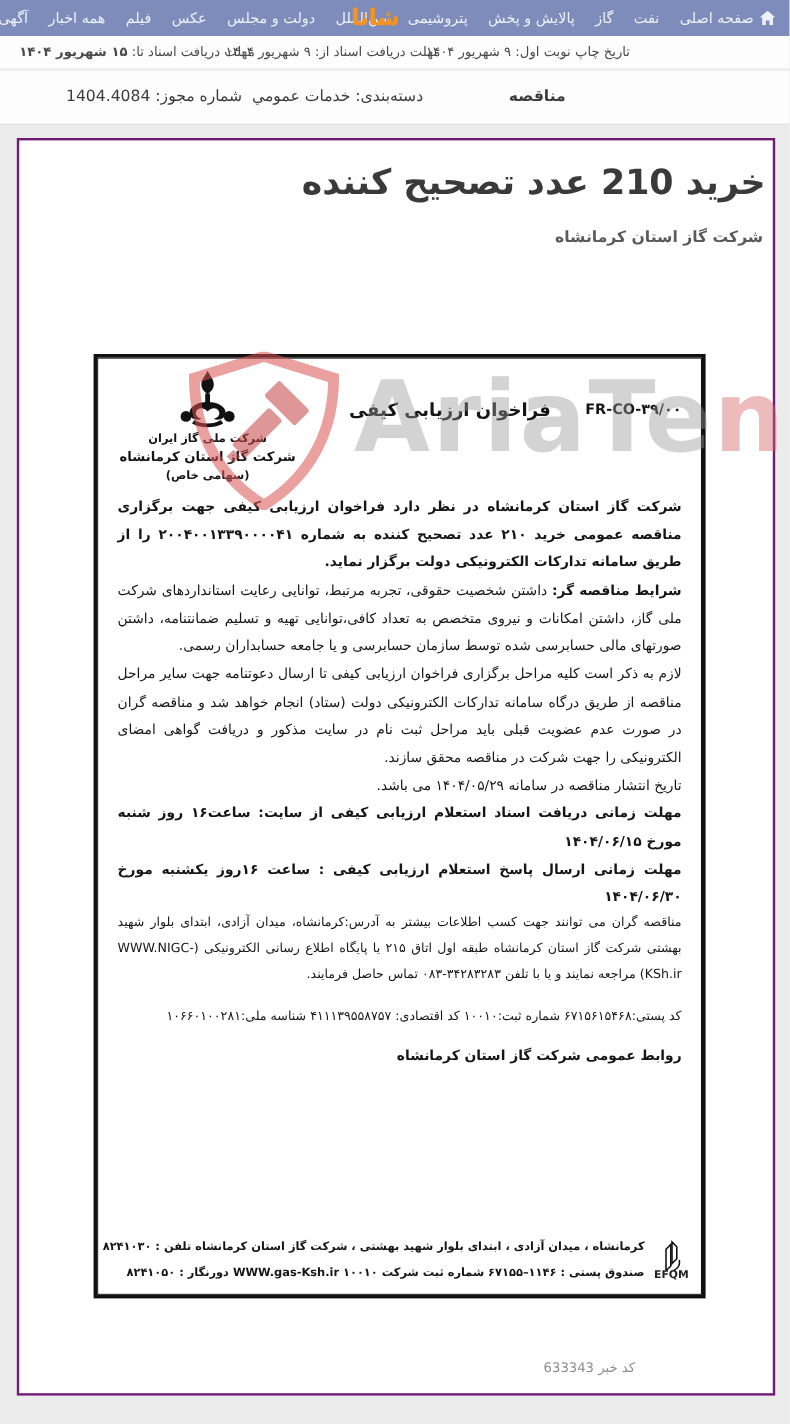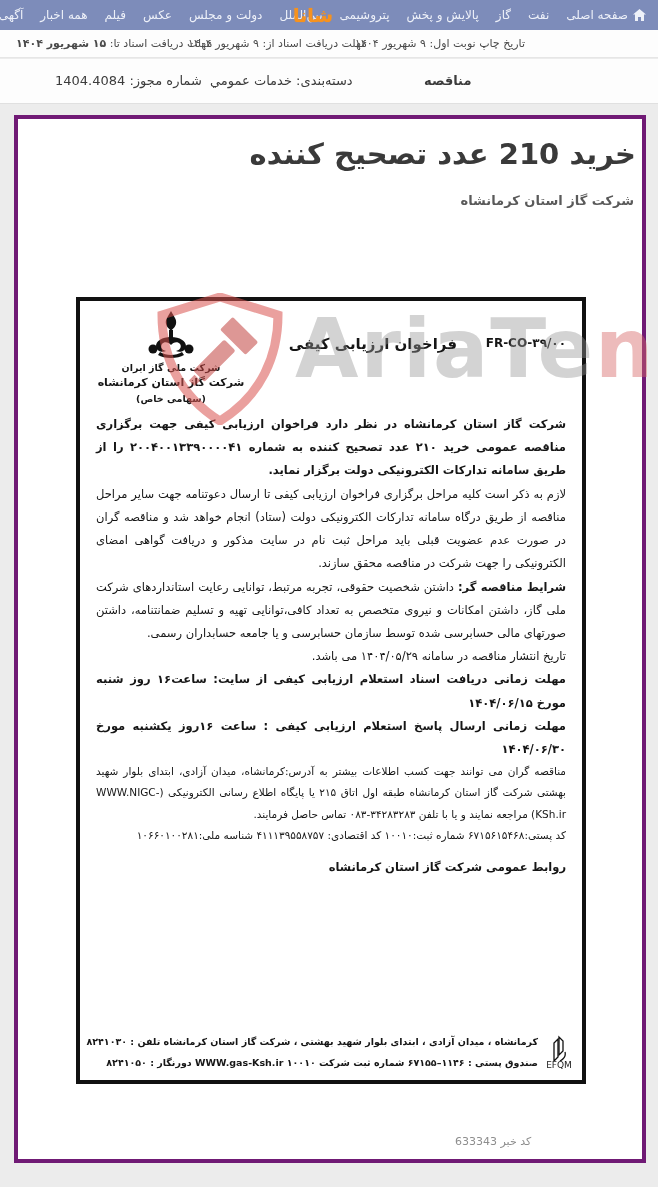--- a/index.html
+++ b/index.html
@@ -22,21 +22,21 @@
   .row1 { position:absolute; top:30px; left:0; width:658px; height:28px;
     background:#fdfdfd; border-bottom:1px solid #e6e6e6; font-size:11px; color:#4a4a4a; }
   .row1 span.item { position:absolute; top:7px; white-space:nowrap; }
   .row2 { position:absolute; top:59px; left:0; width:658px; height:45px;
     background:#fdfdfd; border-bottom:1px solid #e0e0e0; font-size:13px; color:#3c3c3c; }
   .row2 .item { position:absolute; top:14px; white-space:nowrap; }
   .bold { font-weight:bold; }
 
   
   .card { position:absolute; top:115px; left:14px; width:632px; height:1048px;
-    background:#ffffff; border:4px solid #701a75; }
+    background:#ffffff; border:2px solid #701a75; }
   .article-title { position:absolute; top:18px; right:6px; font-size:29px;
     font-weight:bold; color:#3a3a3a; white-space:nowrap; }
   .article-company { position:absolute; top:74px; right:8px; font-size:13px;
     font-weight:bold; color:#5a5a5a; white-space:nowrap; }
   .news-code { position:absolute; top:1016px; left:437px; font-size:11px;
     color:#8d8d8d; white-space:nowrap; }
 
   
   .doc-outer { position:absolute; top:178px; right:56px; width:510px; height:787px;
     border:3px solid #111; background:#fff; }
@@ -50,21 +50,21 @@
   .org-block svg { display:block; margin:0 auto; }
   .doc-head-title { font-weight:bold; font-size:15px; margin-top:18px;margin-left:14px; }
   .form-code { font-size:12px; font-weight:bold; direction:ltr; margin-top:20px; }
   .p { text-align:justify; }
   .p.b { font-weight:bold; }
   .center { text-align:right; }
   .doc-footer { position:absolute; bottom:6px; left:10px; right:10px;
     display:flex; flex-direction:row; align-items:center; gap:8px; }
   .doc-footer .lines { flex:1; font-size:9.5px; font-weight:bold; line-height:2.2;
     white-space:nowrap; }
-  .efqm { width:52px; text-align:center; font-size:9px; font-weight:normal;
+  .efqm { width:52px; font-size:9px; font-weight:bold;
     color:#222; line-height:1.1; }
   .efqm svg { display:block; margin:0 auto; }
 
   
   .watermark { position:absolute; top:293px; left:0; width:658px; height:135px;
     pointer-events:none; z-index:5; direction:ltr; overflow:hidden; }
   .wm-shield { position:absolute; left:150px; top:0; opacity:.55; }
   .wm-text { position:absolute; left:295px; top:8px; font-size:82px; font-weight:bold;
     letter-spacing:2px; white-space:nowrap; font-family:"DejaVu Sans", sans-serif; }
   .wm-gray { color:rgba(150,150,150,.42); }
@@ -158,27 +158,27 @@
                 <circle cx="41" cy="38" r="4.5" fill="#111"></circle>
               <path d="M10 44 C16 48 30 48 36 44 L34 41 C28 45 18 45 12 41 Z" fill="#111"></path>
             </svg>
             <div>شرکت ملی گاز ایران</div>
             <div style="font-size:11px">شرکت گاز استان کرمانشاه</div>
             <div>(سهامی خاص)</div>
           </div>
         </div>
 
         <p class="p b">شرکت گاز استان کرمانشاه در نظر دارد فراخوان ارزیابی کیفی جهت برگزاری مناقصه عمومی خرید ۲۱۰ عدد تصحیح کننده به شماره ۲۰۰۴۰۰۱۳۳۹۰۰۰۰۴۱ را از طریق سامانه تدارکات الکترونیکی دولت برگزار نماید.</p>
+        <p class="p"><span class="bold">شرایط مناقصه گر:</span><span> داشتن شخصیت حقوقی، تجربه مرتبط، توانایی رعایت استانداردهای شرکت ملی گاز، داشتن امکانات و نیروی متخصص به تعداد کافی،توانایی تهیه و تسلیم ضمانتنامه، داشتن صورتهای مالی حسابرسی شده توسط سازمان حسابرسی و یا جامعه حسابداران رسمی.</span></p>
         <p class="p">لازم به ذکر است کلیه مراحل برگزاری فراخوان ارزیابی کیفی تا ارسال دعوتنامه جهت سایر مراحل مناقصه از طریق درگاه سامانه تدارکات الکترونیکی دولت (ستاد) انجام خواهد شد و مناقصه گران در صورت عدم عضویت قبلی باید مراحل ثبت نام در سایت مذکور و دریافت گواهی امضای الکترونیکی را جهت شرکت در مناقصه محقق سازند.</p>
-        <p class="p"><span class="bold">شرایط مناقصه گر:</span><span> داشتن شخصیت حقوقی، تجربه مرتبط، توانایی رعایت استانداردهای شرکت ملی گاز، داشتن امکانات و نیروی متخصص به تعداد کافی،توانایی تهیه و تسلیم ضمانتنامه، داشتن صورتهای مالی حسابرسی شده توسط سازمان حسابرسی و یا جامعه حسابداران رسمی.</span></p>
         <p class="p">تاریخ انتشار مناقصه در سامانه  ۱۴۰۴/۰۵/۲۹ می باشد.</p>
         <p class="p b">مهلت زمانی دریافت اسناد استعلام ارزیابی کیفی از سایت: ساعت۱۶ روز شنبه مورخ ۱۴۰۴/۰۶/۱۵</p>
         <p class="p b">مهلت زمانی ارسال پاسخ استعلام ارزیابی کیفی : ساعت ۱۶روز یکشنبه مورخ   ۱۴۰۴/۰۶/۳۰</p>
         <p class="p" style="font-size:10.5px">مناقصه گران می توانند جهت کسب اطلاعات بیشتر به آدرس:کرمانشاه، میدان آزادی، ابتدای بلوار شهید بهشتی شرکت گاز استان کرمانشاه طبقه اول اتاق ۲۱۵ یا پایگاه اطلاع رسانی الکترونیکی (WWW.NIGC-KSh.ir) مراجعه نمایند  و یا با تلفن ۳۴۲۸۳۲۸۳-۰۸۳ تماس حاصل فرمایند.</p>
-        <p class="p" style="font-size:10.5px;margin-top:0">کد پستی:۶۷۱۵۶۱۵۴۶۸ شماره ثبت:۱۰۰۱۰ کد اقتصادی: ۴۱۱۱۳۹۵۵۸۷۵۷  شناسه ملی:۱۰۶۶۰۱۰۰۲۸۱</p>
+        <p class="p" style="font-size:10.5px;margin-top:14px">کد پستی:۶۷۱۵۶۱۵۴۶۸ شماره ثبت:۱۰۰۱۰ کد اقتصادی: ۴۱۱۱۳۹۵۵۸۷۵۷  شناسه ملی:۱۰۶۶۰۱۰۰۲۸۱</p>
         <p class="p b center" style="margin-top:10px">روابط عمومی شرکت گاز استان کرمانشاه</p>
 
         <div class="doc-footer">
           <div class="efqm">
             <svg width="26" height="26" viewBox="0 0 26 26">
               <path d="M8 26 L8 8 L12 4 L12 22 Z" fill="none" stroke="#111" stroke-width="1.3"></path>
               <path d="M13 20 L13 2 L17 6 L17 16 Z" fill="none" stroke="#111" stroke-width="1.3"></path>
               <path d="M14 26 C18 24 20 21 19 17" fill="none" stroke="#111" stroke-width="1.3"></path>
             </svg>
             <div>EFQM</div>

